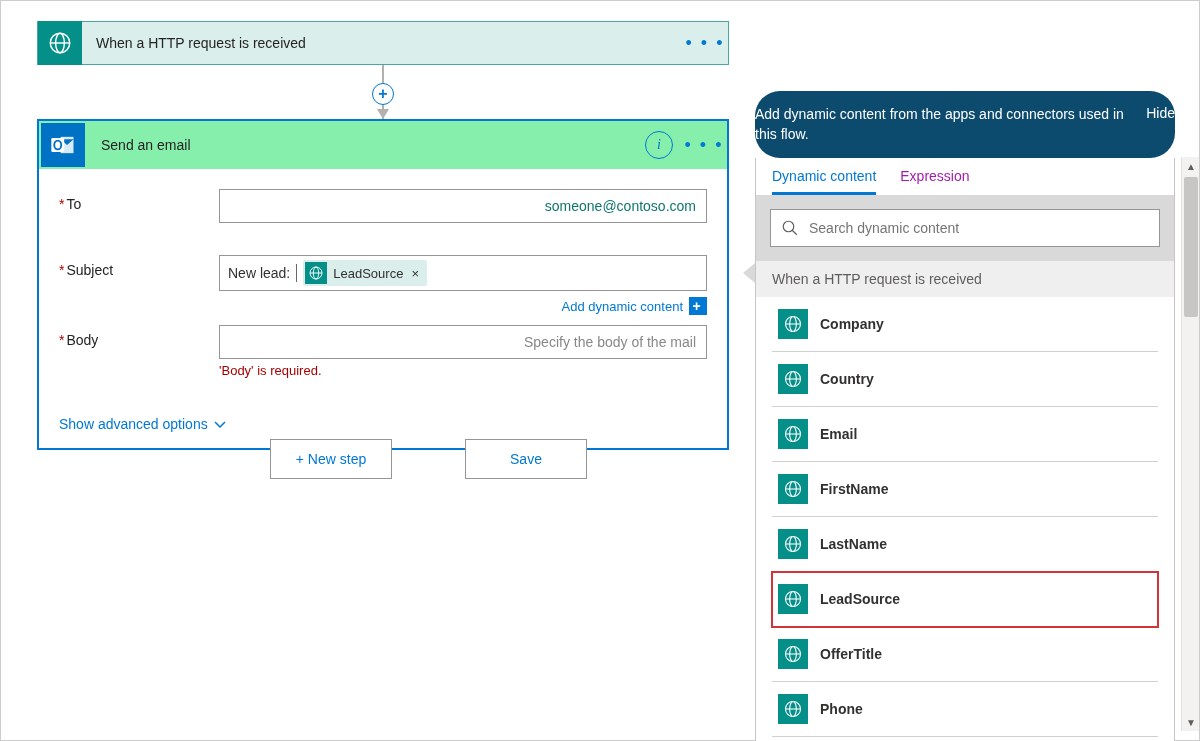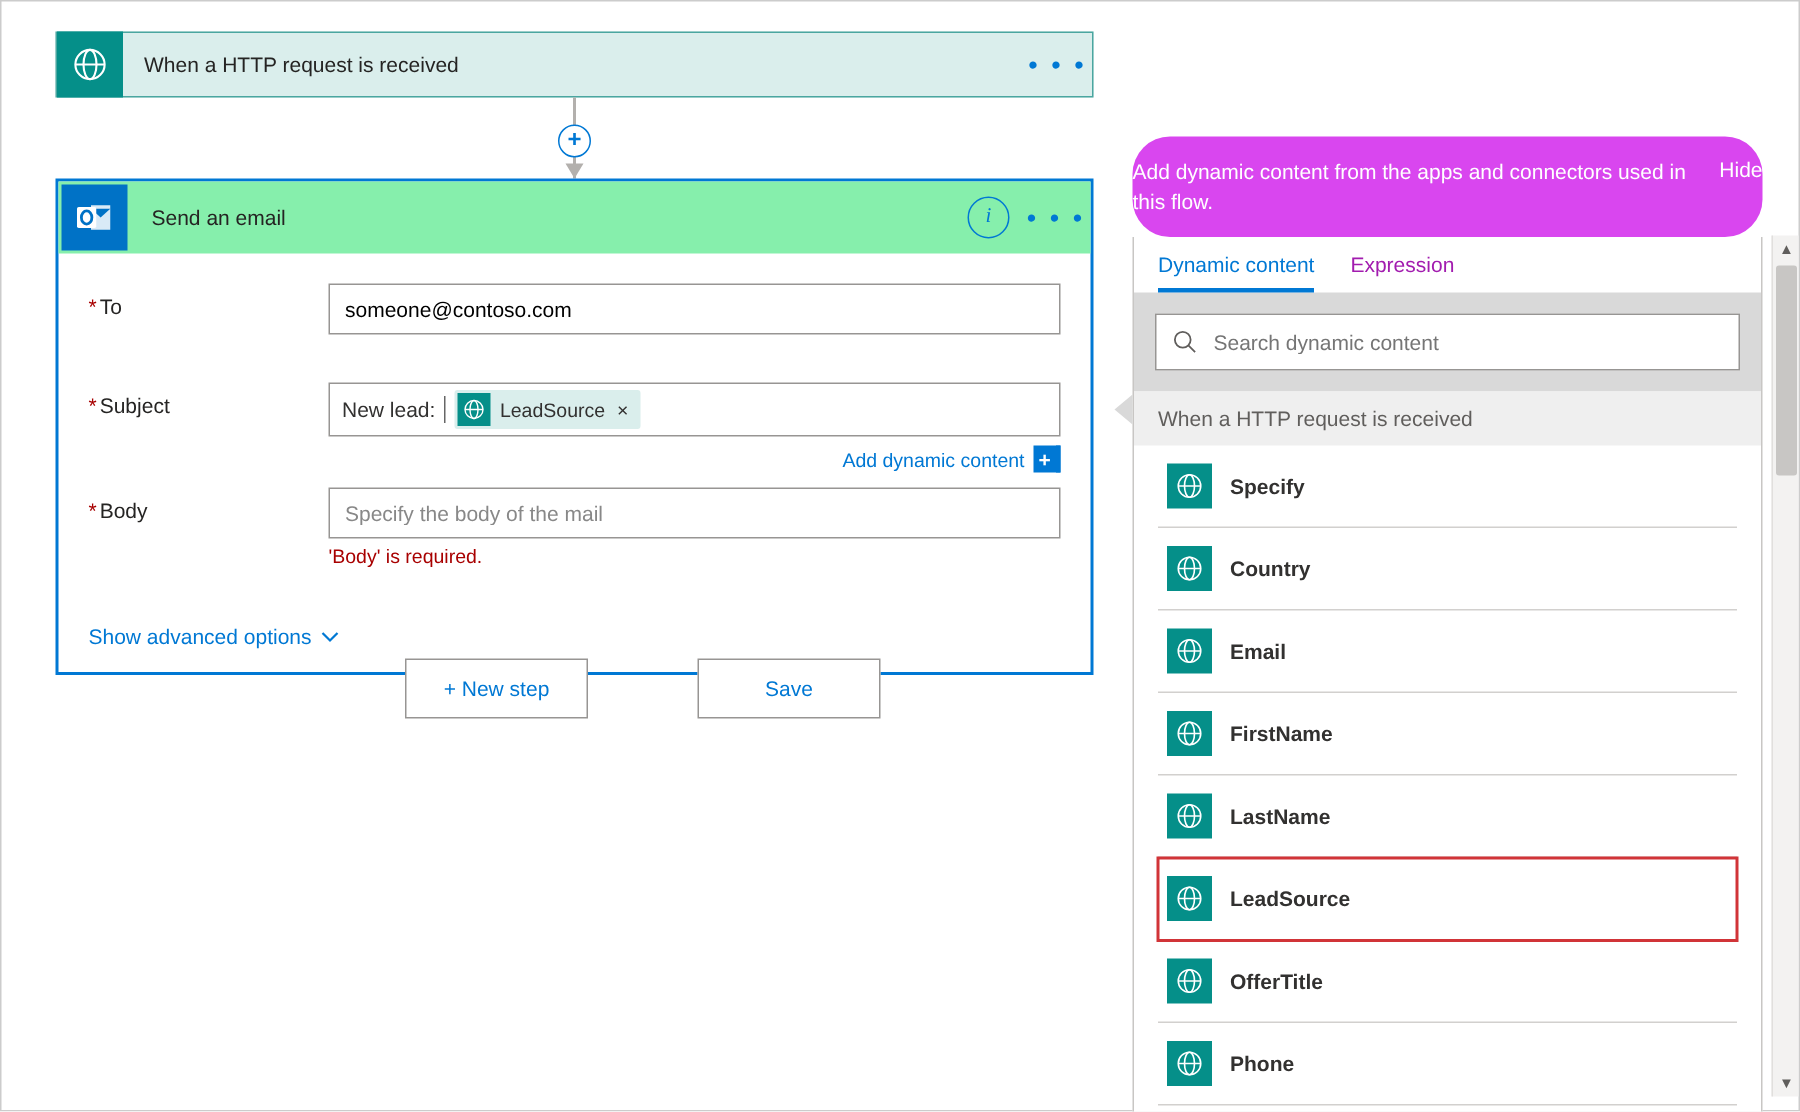--- a/index.html
+++ b/index.html
@@ -22,40 +22,40 @@
   .action-card { position: absolute; left: 36px; top: 118px; width: 692px; border: 2px solid #0078d4; background: #fff; }
   .action-header { height: 48px; background: #86efac; display: flex; align-items: center; }
   .outlook-icon { width: 44px; height: 44px; margin: 2px; background: #0072c6; display: flex; align-items: center; justify-content: center; }
   .info-icon { width: 28px; height: 28px; border-radius: 50%; border: 1.5px solid #0078d4; display: flex; align-items: center; justify-content: center; color: #0078d4; font-style: italic; font-family: Georgia, serif; font-size: 14px; margin-right: 8px; cursor: pointer; }
 
   .action-body { padding: 20px 20px 16px 20px; }
   .field-row { display: flex; align-items: flex-start; margin-bottom: 32px; }
   .field-label { width: 160px; padding-top: 7px; color: #252423; }
   .req { color: #a80000; margin-right: 2px; }
   .field-wrap { flex: 1; }
-  .text-input { width: 100%; height: 34px; border: 1px solid #979593; padding: 0 10px; font-family: inherit; font-size: 14px; color: #000000; }
+  .text-input { width: 100%; height: 34px; border: 1px solid #979593; padding: 0 10px; font-family: inherit; font-size: 14px; color: #0f766e; text-align: right; }
   .text-input::placeholder { color: #888; }
   .pill-input { width: 100%; min-height: 34px; border: 1px solid #979593; padding: 4px 8px; display: flex; align-items: center; gap: 4px; font-size: 14px; }
   .pill-prefix { color: #323130; }
   .token { display: inline-flex; align-items: center; background: #daeeec; border-radius: 2px; padding: 2px 6px 2px 2px; gap: 6px; font-size: 13px; }
   .token-icon { width: 22px; height: 22px; background: #058f89; display: flex; align-items: center; justify-content: center; }
   .token-remove { color: #323130; cursor: pointer; padding: 0 2px; }
   .add-dyn { text-align: right; margin-top: 6px; color: #0078d4; font-size: 13px; display: flex; align-items: center; justify-content: flex-end; gap: 6px; cursor: pointer; }
   .plus-badge { width: 18px; height: 18px; background: #0078d4; color: #fff; font-weight: bold; display: flex; align-items: center; justify-content: center; font-size: 14px; border-right: 3px solid #0078d4; }
   .error { color: #a80000; font-size: 13px; margin-top: 4px; }
   .adv-link { color: #0078d4; cursor: pointer; display: inline-flex; align-items: center; gap: 6px; margin-top: 6px; }
   .chev-down { width: 12px; height: 12px; display: inline-block; }
 
   
   .foot-btns { position: absolute; left: 234px; top: 438px; display: flex; gap: 38px; }
   .btn { width: 122px; height: 40px; border: 1px solid #979593; background: #fff; color: #0078d4; font-size: 14px; cursor: pointer; display: flex; align-items: center; justify-content: center; margin-left: 35px; }
 
   
   .dyn-panel { position: absolute; left: 754px; top: 90px; width: 420px; }
-  .dyn-header { background: #d946ef; color: #fff; padding: 14px 0; display: flex; align-items: flex-start; border-radius: 25px; }
+  .dyn-header { background: #0c4a6e; color: #fff; padding: 14px 0; display: flex; align-items: flex-start; border-radius: 25px; }
   .dyn-header-text { flex: 1; line-height: 1.4; font-size: 14px; }
   .dyn-hide { color: #fff; cursor: pointer; padding-left: 10px; }
   .dyn-body { border: 1px solid #c8c6c4; border-top: none; background: #fff; }
   .tabs { display: flex; padding: 10px 16px 0 16px; gap: 24px; }
   .tab { padding-bottom: 8px; color: #a21caf; cursor: pointer; font-size: 14px; }
   .tab.active { color: #0078d4; font-weight: 400; border-bottom: 3px solid #0078d4; }
   .search-wrap { background: #d9d9d9; padding: 14px; }
   .search-box { background: #fff; border: 1px solid #979593; height: 38px; display: flex; align-items: center; padding: 0 10px; gap: 10px; }
   .search-box input { border: none; outline: none; flex: 1; font-size: 14px; font-family: inherit; }
   .section-h { background: #efefef; padding: 10px 16px; color: #605e5c; }
@@ -193,21 +193,21 @@
       <div class="section-h">When a HTTP request is received</div>
       <div class="items" id="dyn-items">
           <div class="item">
             <span class="item-icon">
               <svg width="20" height="20" viewBox="0 0 24 24" fill="none" stroke="#fff" stroke-width="1.3">
                 <circle cx="12" cy="12" r="9"></circle>
                 <ellipse cx="12" cy="12" rx="4" ry="9"></ellipse>
                 <line x1="3" y1="12" x2="21" y2="12"></line>
               </svg>
             </span>
-            <span class="item-name">Specify</span>
+            <span class="item-name">Company</span>
           </div>
           <div class="item">
             <span class="item-icon">
               <svg width="20" height="20" viewBox="0 0 24 24" fill="none" stroke="#fff" stroke-width="1.3">
                 <circle cx="12" cy="12" r="9"></circle>
                 <ellipse cx="12" cy="12" rx="4" ry="9"></ellipse>
                 <line x1="3" y1="12" x2="21" y2="12"></line>
               </svg>
             </span>
             <span class="item-name">Country</span>

